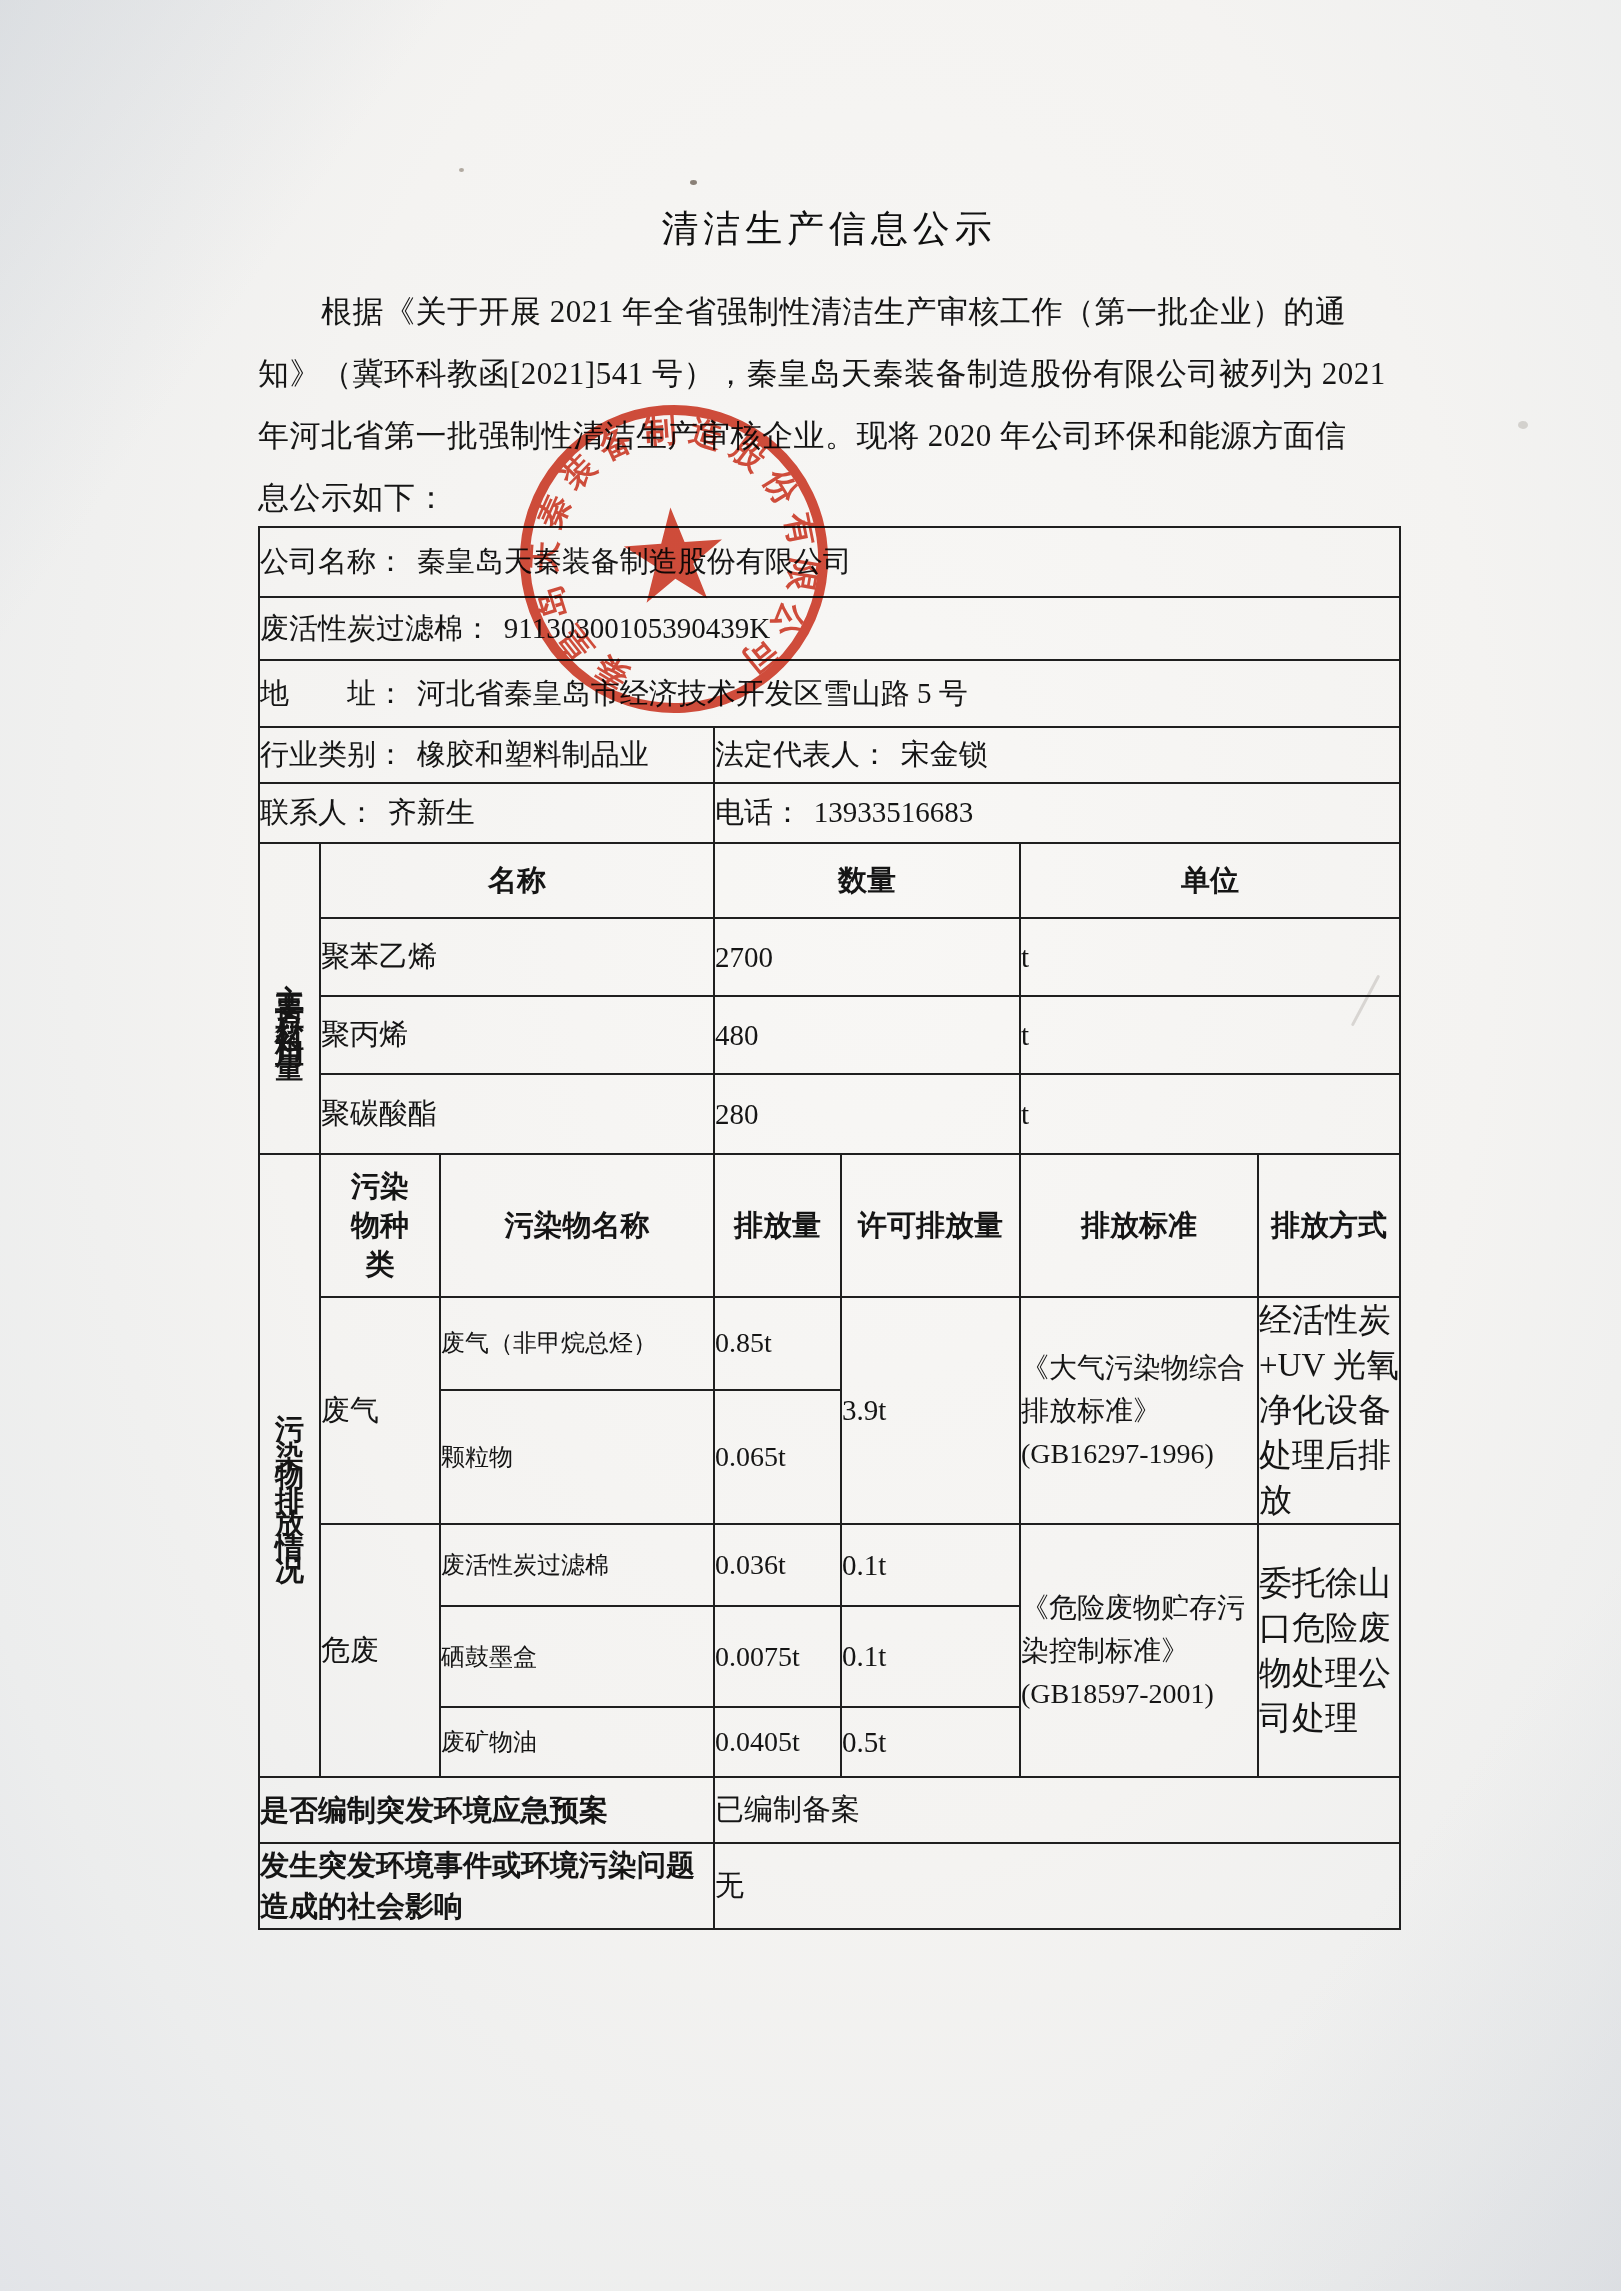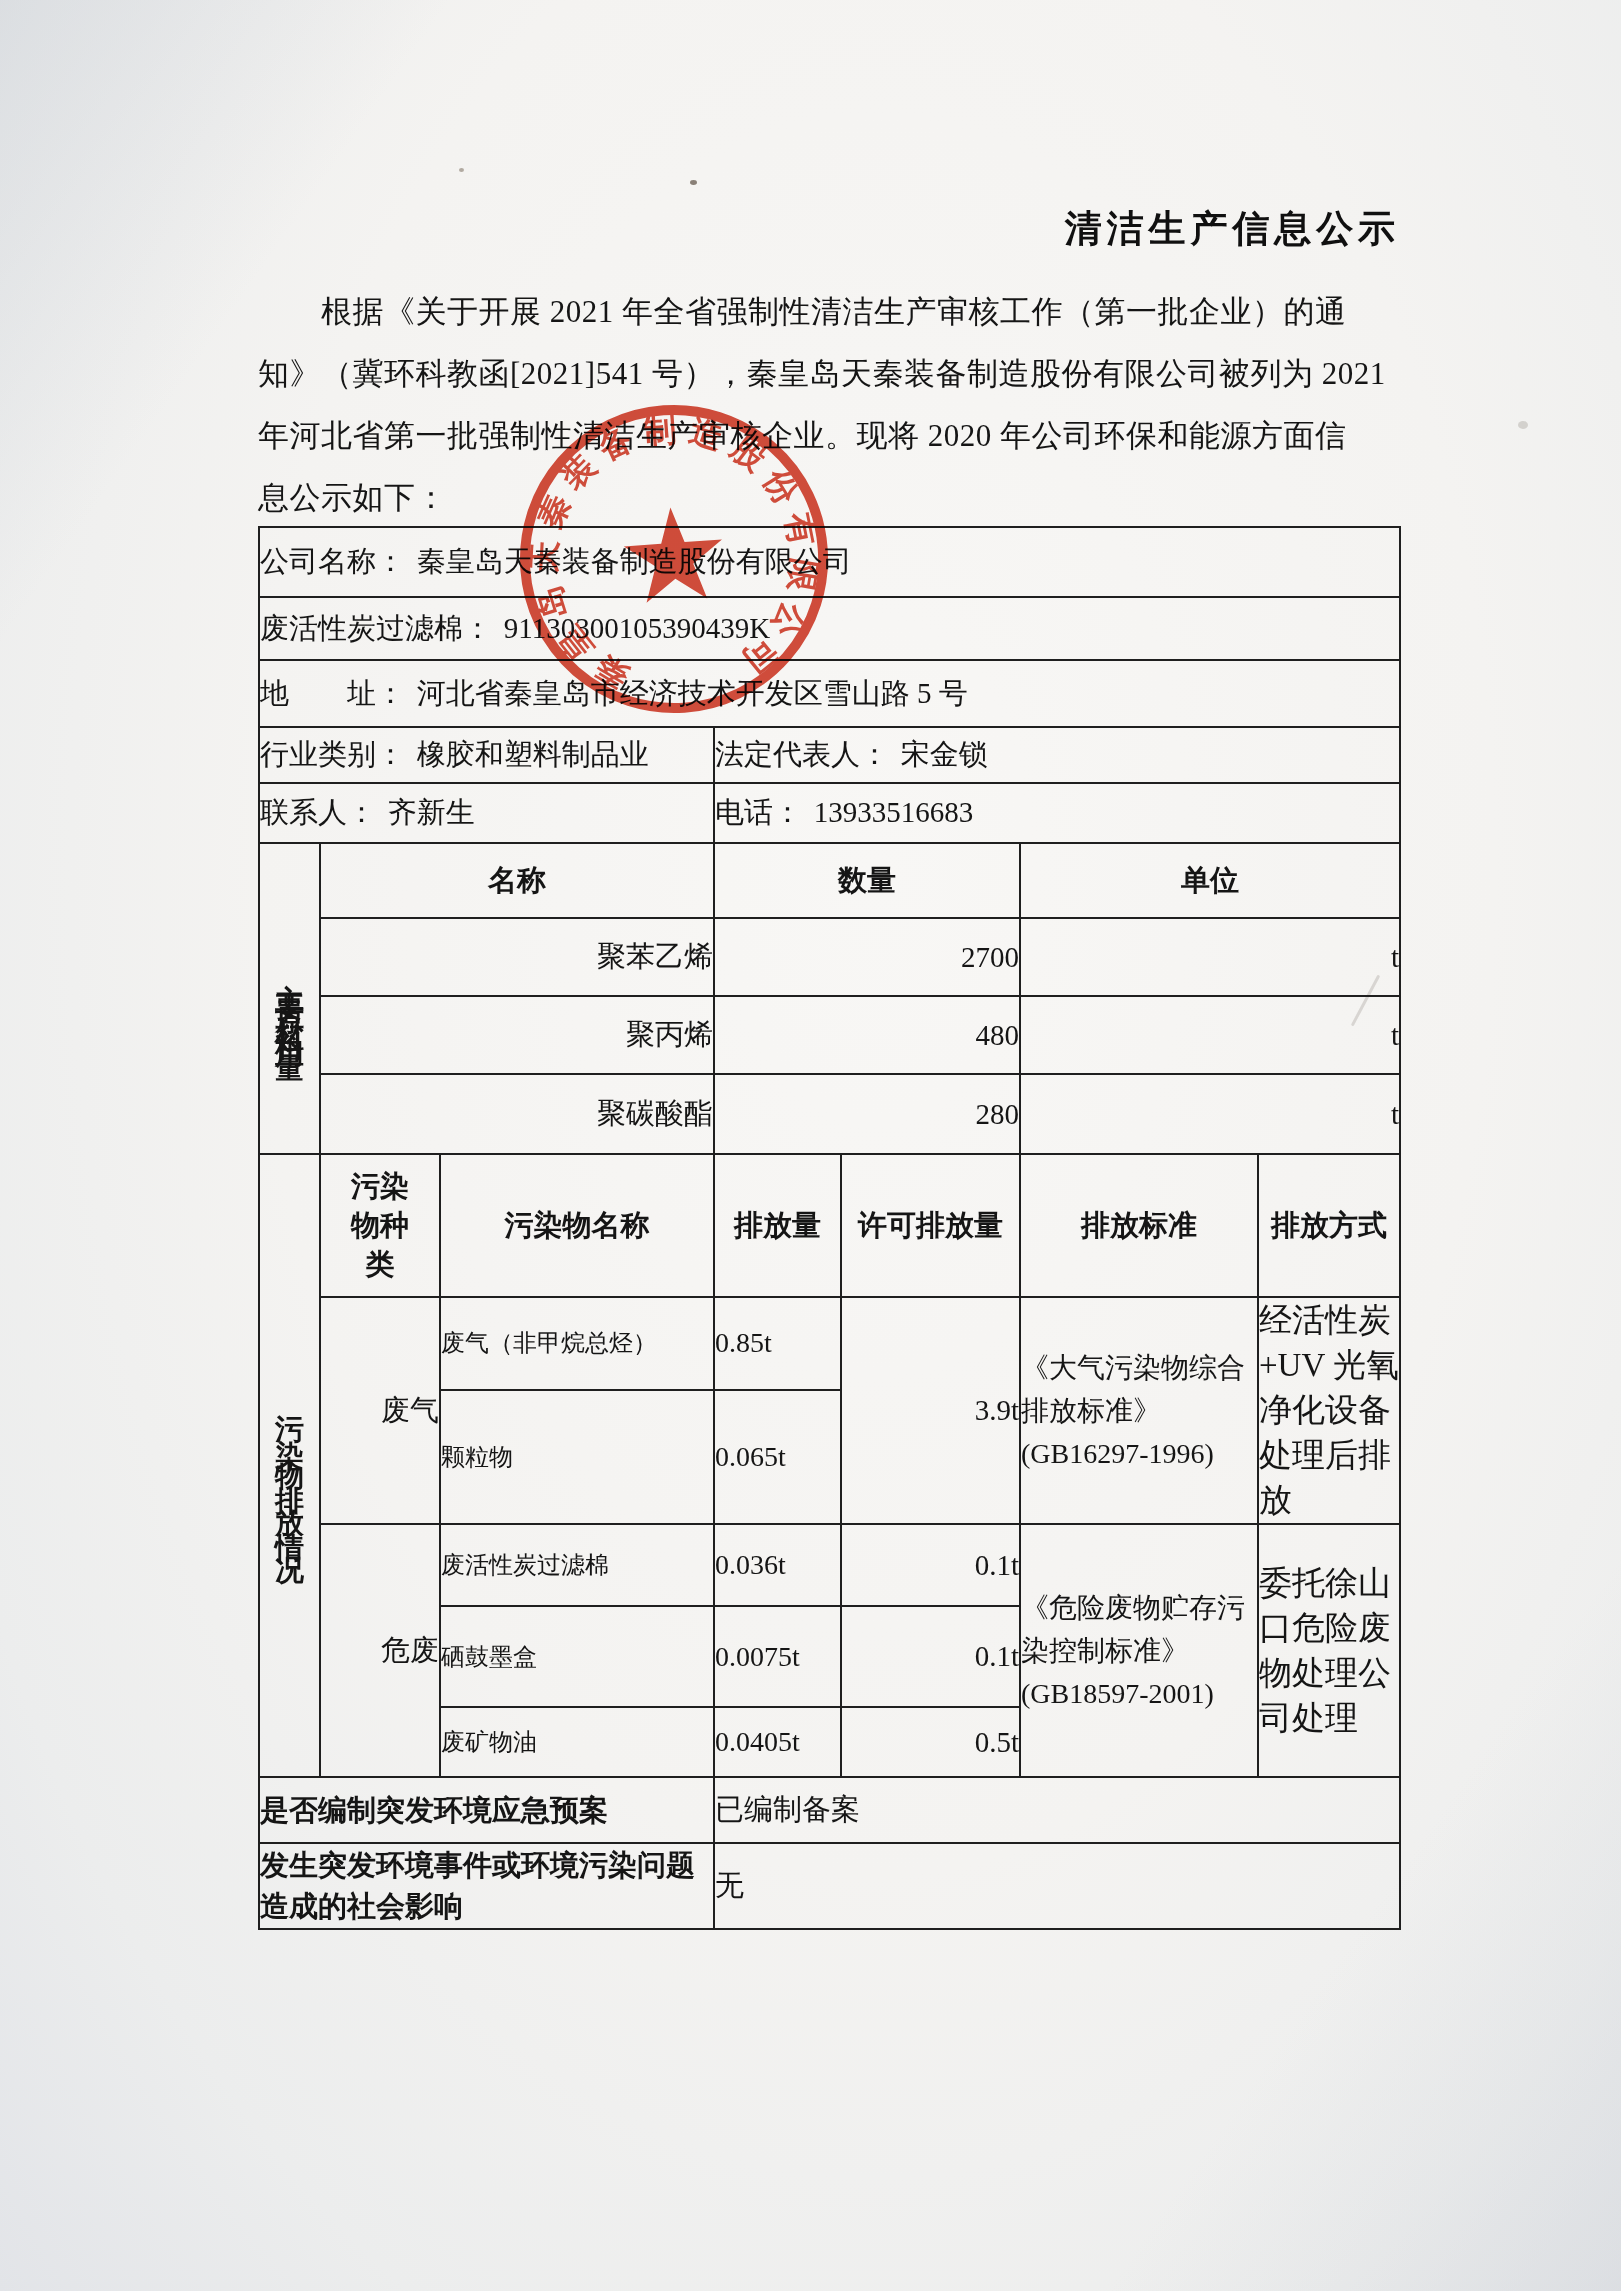--- a/index.html
+++ b/index.html
@@ -13,39 +13,39 @@
   }
   .speck { position:absolute; border-radius:50%; }
   .speck.s1 { left:459px; top:168px; width:4.9px; height:3.9px; background:#8d8376; opacity:.65; }
   .speck.s2 { left:690px; top:180px; width:6.9px; height:4.9px; background:#655a4e; opacity:.75; }
   .speck.s3 { left:1518px; top:421px; width:9.8px; height:7.8px; background:#9a948c; opacity:.35; }
   .scratch { position:absolute; left:1364px; top:972px; width:2.9px; height:57px;
     background:#a9a49d; opacity:.38; transform:rotate(28deg); border-radius:2px; }
 
   .title {
     position:absolute; left:258px; top:204px; width:1142px; height:49px;
-    font-family:"Liberation Sans", sans-serif; font-weight:700;
-    font-size:37px; letter-spacing:4.9px; text-align:right; color:#101010;
+    font-family:"Liberation Sans", sans-serif; font-weight:400;
+    font-size:37px; letter-spacing:4.9px; text-align:center; color:#101010;
   }
   .para { position:absolute; left:258px; top:281px; width:1157px; font-size:31px; line-height:62px; }
   .para .pline { white-space:nowrap; letter-spacing:0.5px; }
   .para .indent { text-indent:63px; }
 
   table.doc {
     position:absolute; left:258px; top:526px; width:1142px;
     border-collapse:collapse; table-layout:fixed;
     border:2.9px solid #1a1a1a; font-size:29px;
   }
   table.doc td { border:2px solid #1f1f1f; vertical-align:middle; padding:0; overflow:hidden; }
   .lblv { padding-left:17.6px; }
   .lbl { font-family:"Liberation Sans", sans-serif; font-weight:400;text-align:center; }
   .val { font-family:"Liberation Serif", serif; margin-left:11.8px; }
   .hdr { font-family:"Liberation Sans", sans-serif; font-weight:700; text-align:center; }
   .hdr .narrow { width:65px; margin:12px auto; line-height:39px; }
-  .ctr { text-align:right;margin-left:36px; }
+  .ctr { text-align:left;margin-left:36px; }
   .name { padding-left:14.7px; white-space:nowrap; font-size:24px; }
   .amt  { padding-left:13.7px; font-size:28px; }
   .std  { padding:5.9px 12.7px; line-height:43px; font-size:28px; }
   .mth  { padding:5.9px 10.8px; line-height:45px; font-size:33px; word-break:break-all; }
   .vcell { text-align:center; }
   .vlabel {
     display:inline-block; writing-mode:vertical-rl; text-orientation:upright;
     font-family:"Liberation Sans", sans-serif; font-weight:700; font-size:29px; line-height:1;
   }
   .vlabel.mat { letter-spacing:11.8px; margin-bottom:-11.8px; }

